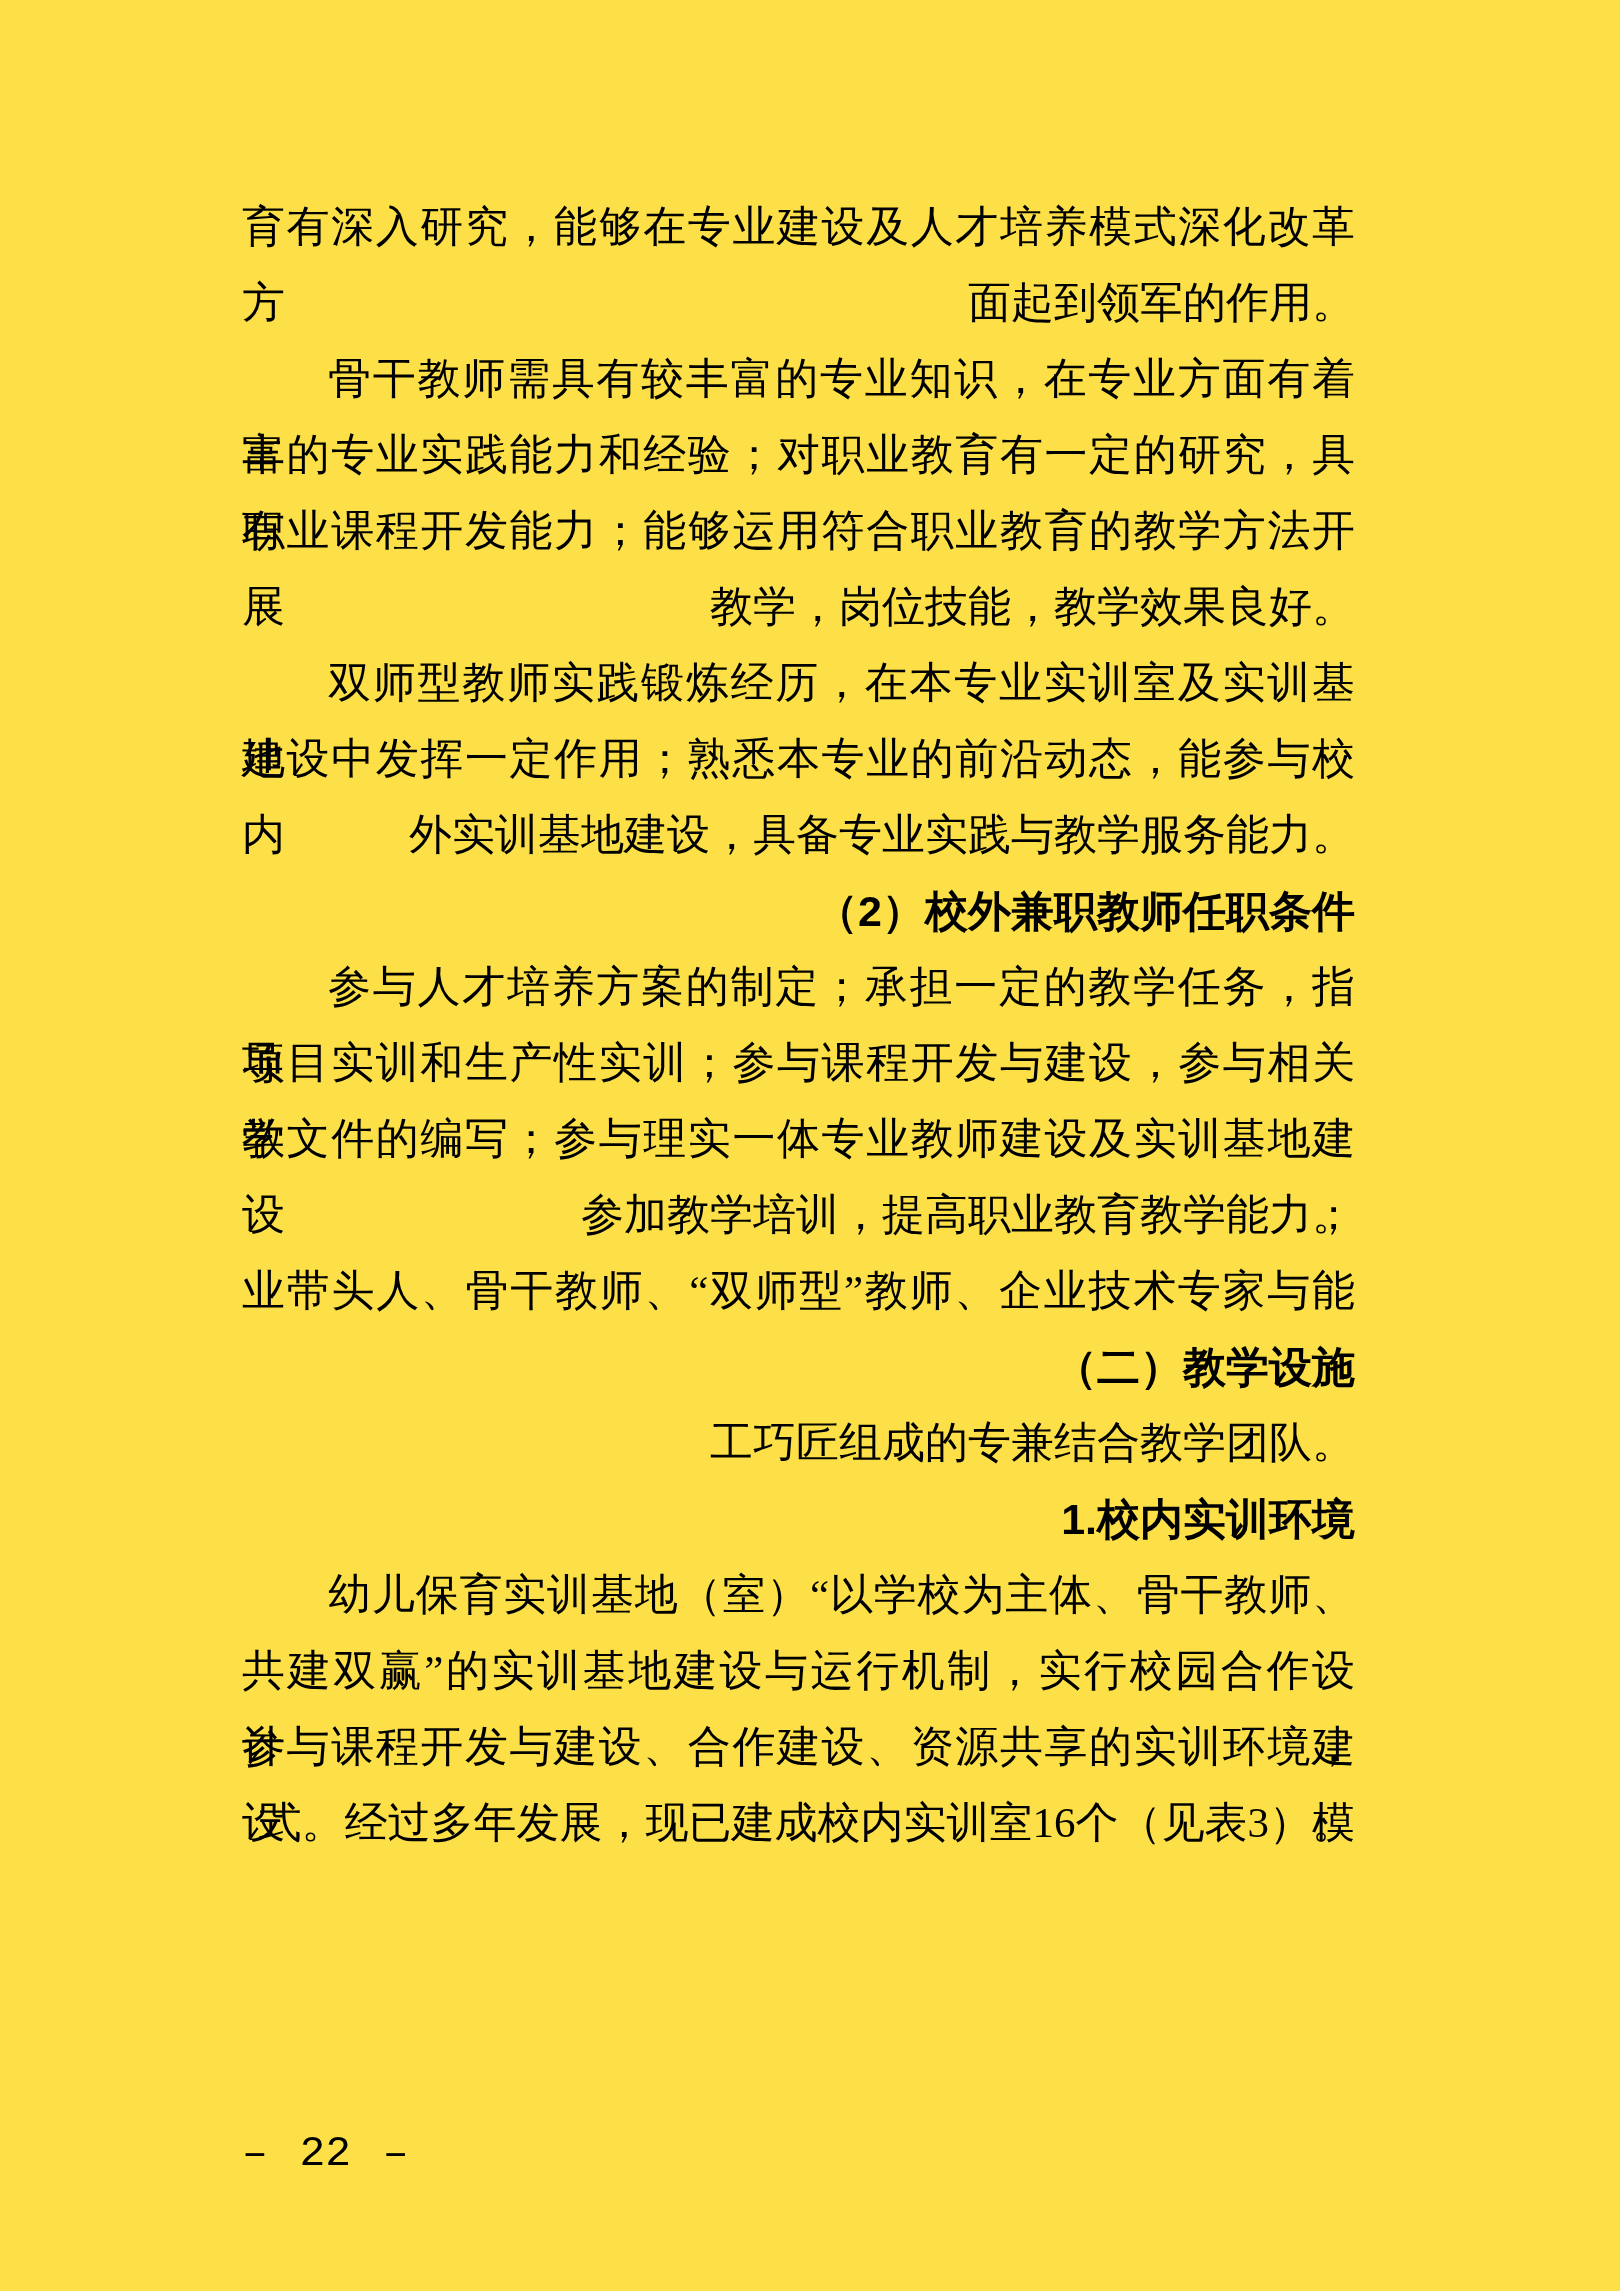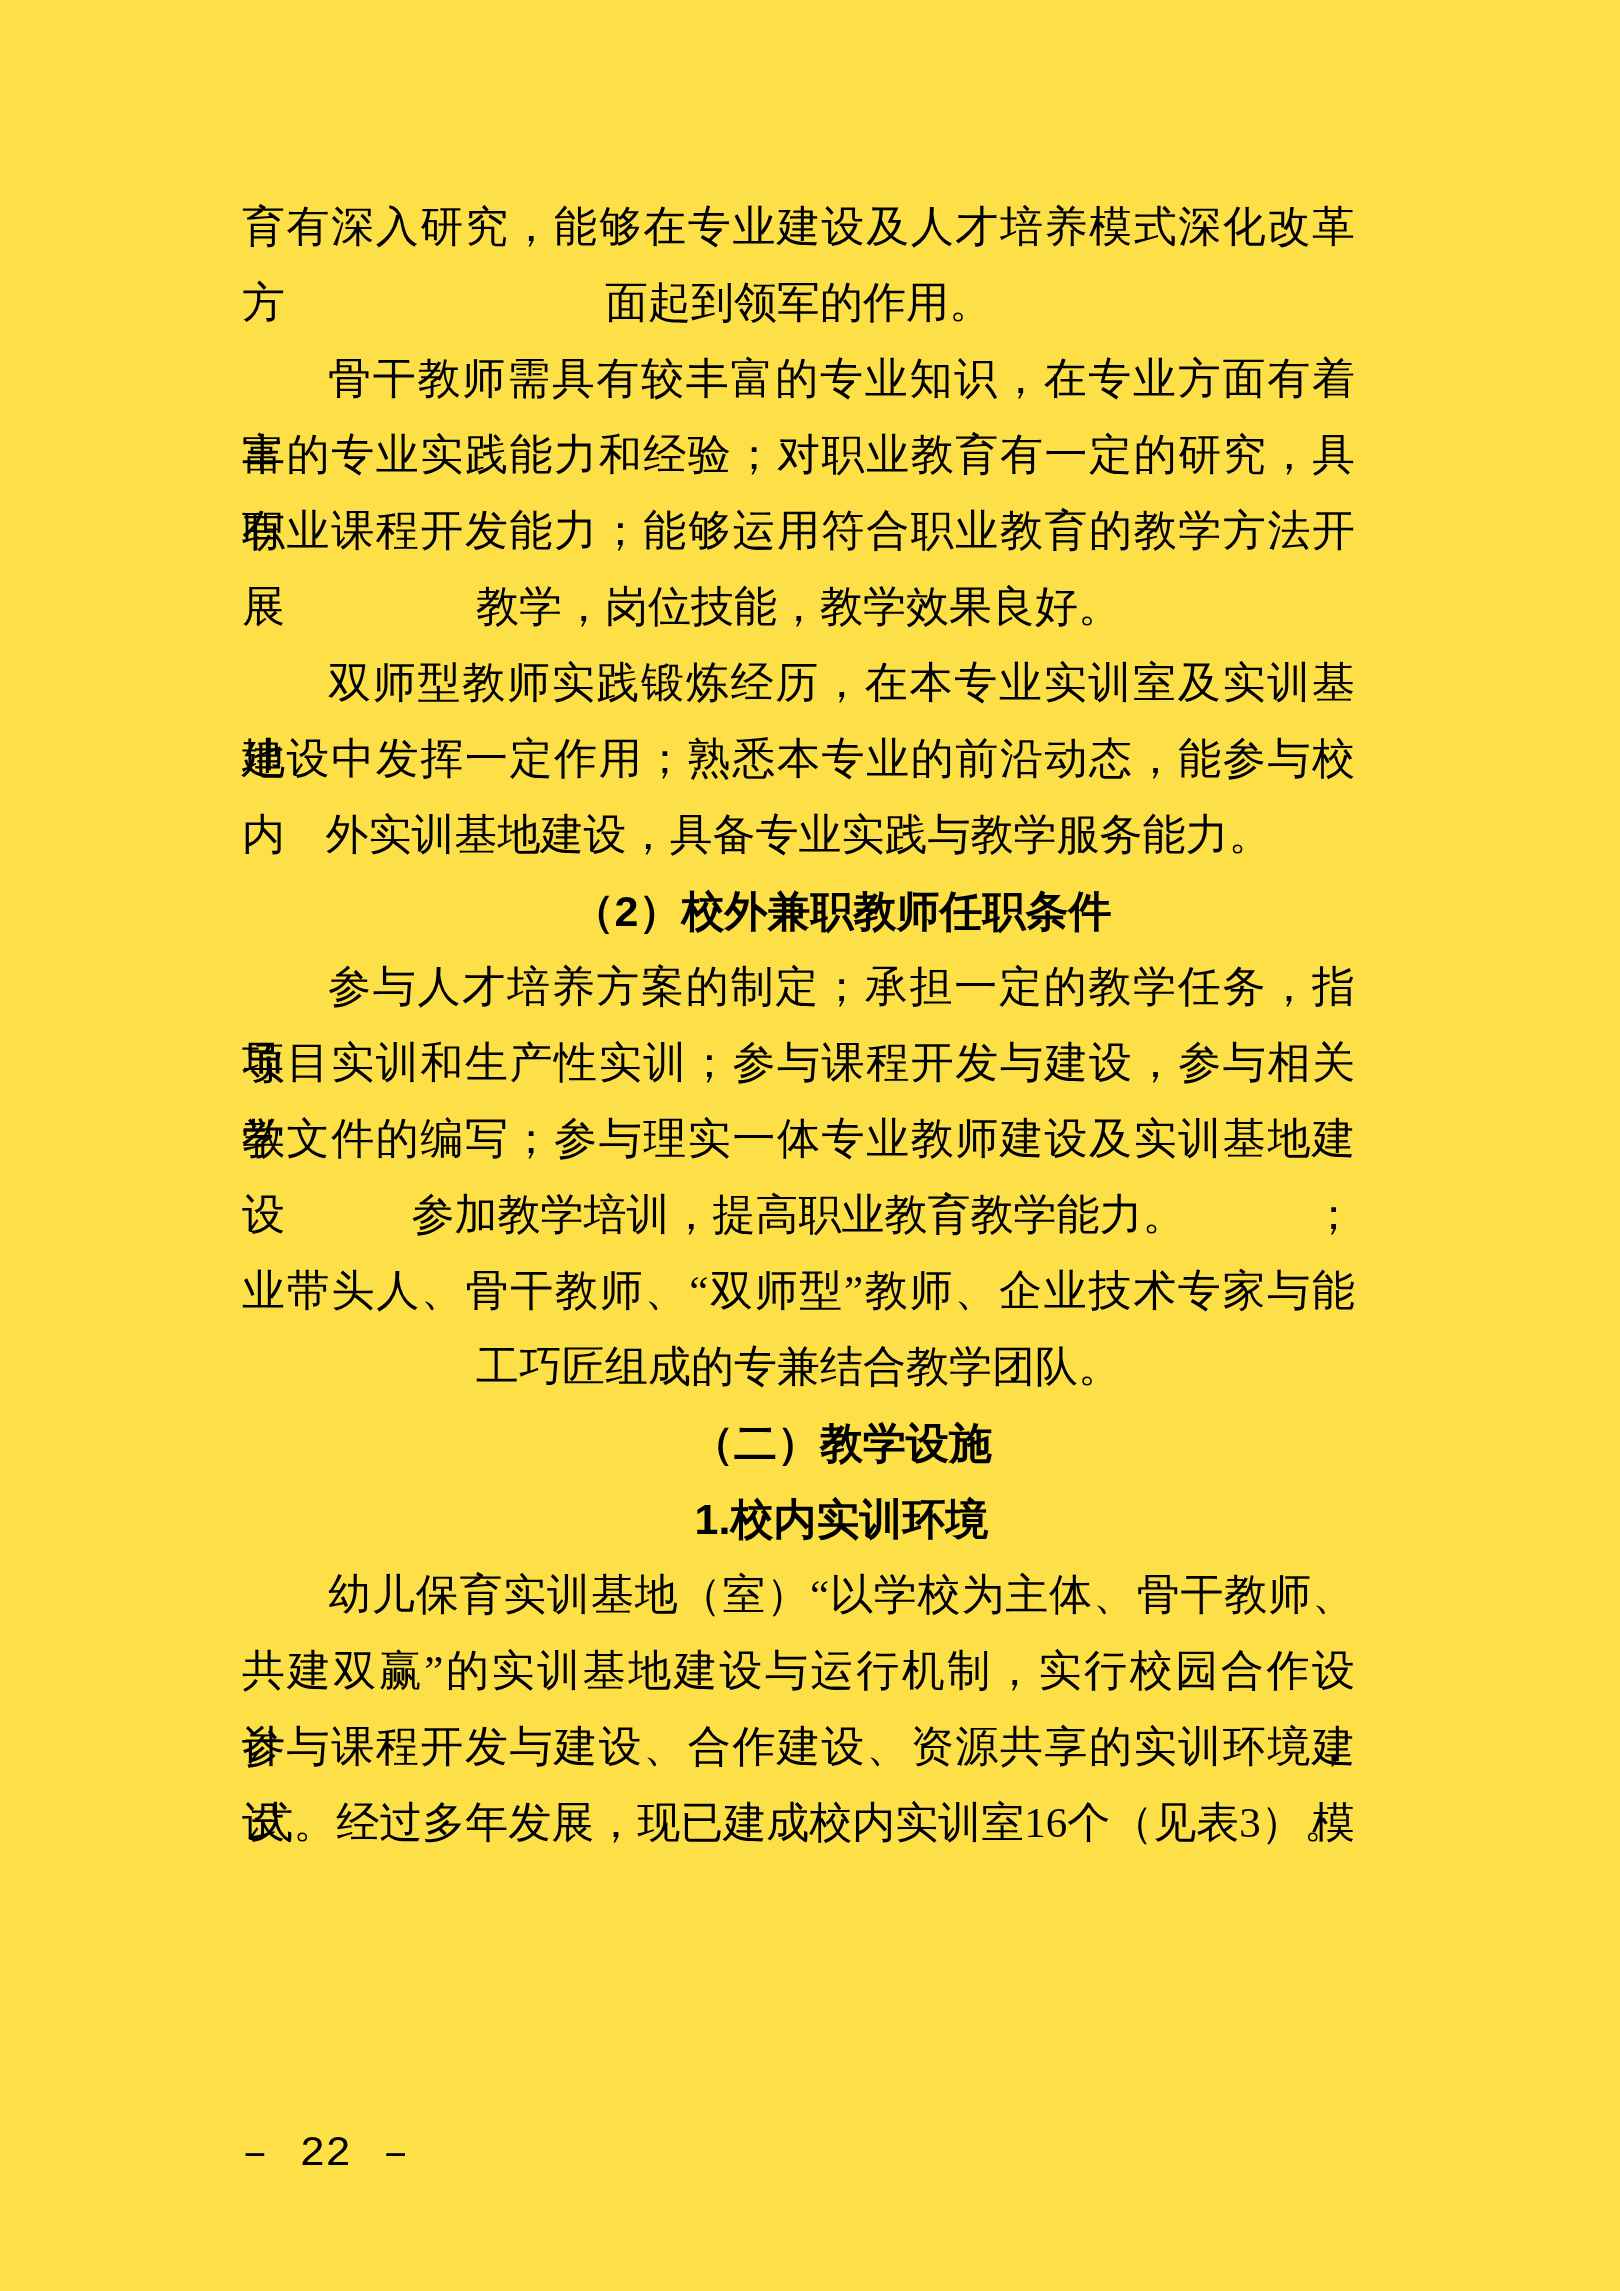--- a/index.html
+++ b/index.html
@@ -20,21 +20,21 @@
     left: 242px;
     top: 189px;
     width: 1113px;
   }
   .line {
     font-family: "Liberation Serif", "DejaVu Serif", serif;
     font-size: 43px;
     line-height: 76px;
     height: 76px;
     color: #000000;
-    text-align: center;
+    text-align: right;
     white-space: nowrap;
   }
   
   .j {
     white-space: normal;
     text-align: justify;
     text-align-last: justify;
     text-justify: inter-character;
   }
   
@@ -71,22 +71,22 @@
     <div class="line">教学，岗位技能，教学效果良好。</div>
     <div class="line j in">双师型教师实践锻炼经历，在本专业实训室及实训基地</div>
     <div class="line j">建设中发挥一定作用；熟悉本专业的前沿动态，能参与校内</div>
     <div class="line">外实训基地建设，具备专业实践与教学服务能力。</div>
     <div class="line h in">（2）校外兼职教师任职条件</div>
     <div class="line j in">参与人才培养方案的制定；承担一定的教学任务，指导</div>
     <div class="line j">项目实训和生产性实训；参与课程开发与建设，参与相关教</div>
     <div class="line j">学文件的编写；参与理实一体专业教师建设及实训基地建设；</div>
     <div class="line">参加教学培训，提高职业教育教学能力。</div>
     <div class="line j">业带头人、骨干教师、“双师型”教师、企业技术专家与能</div>
+    <div class="line h in">（二）教学设施</div>
     <div class="line">工巧匠组成的专兼结合教学团队。</div>
-    <div class="line h in">（二）教学设施</div>
     <div class="line h in">1.校内实训环境</div>
     <div class="line j in">幼儿保育实训基地（室）“以学校为主体、骨干教师、</div>
     <div class="line j">共建双赢”的实训基地建设与运行机制，实行校园合作设计，</div>
     <div class="line j">参与课程开发与建设、合作建设、资源共享的实训环境建设模</div>
     <div class="line">式。经过多年发展，现已建成校内实训室16个（见表3）。</div>
   </main>
 
   <footer class="page-number">– 22 –</footer>
 
 </div>

